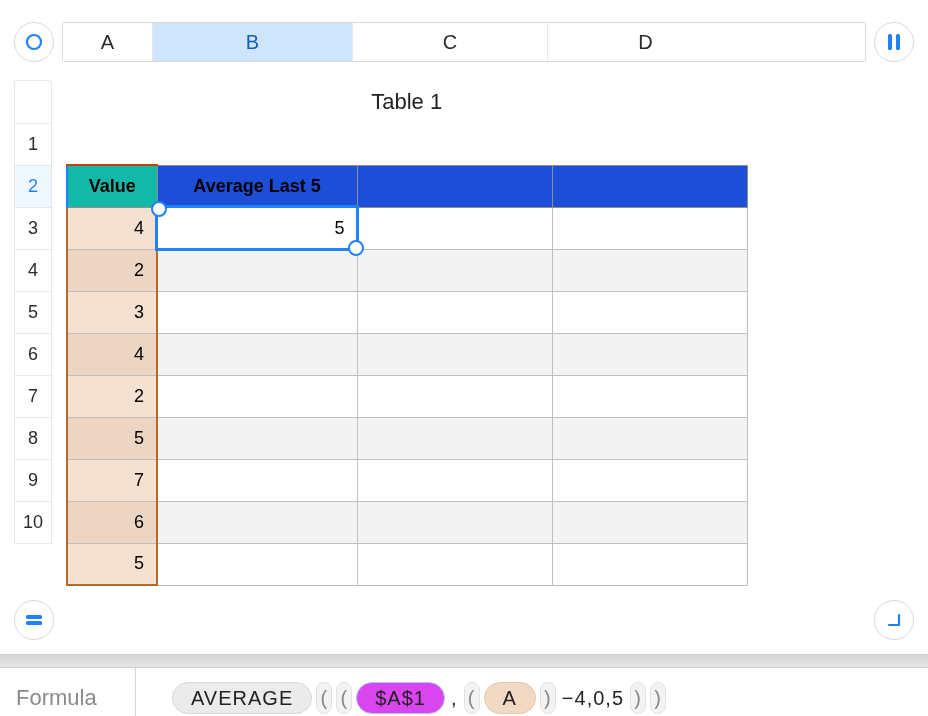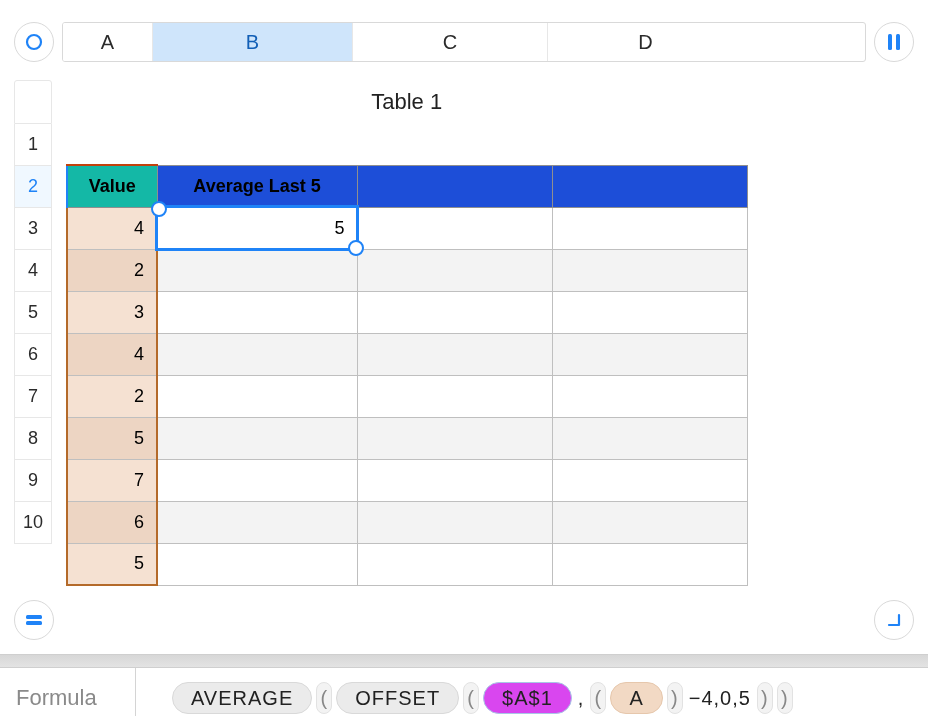--- a/index.html
+++ b/index.html
@@ -373,23 +373,20 @@
 
 <div class="formula-bar">
   <div class="formula-label">
     <span>Formula</span>
   </div>
   <div class="formula-tokens">
     <span class="tok">
         <span>AVERAGE</span>
       </span>
     <span class="tok paren">(</span>
-    <span class="tok">
-        <span>OFFSET</span>
-      </span>
     <span class="tok paren">(</span>
     <span class="tok blue">
         <span>$A$1</span>
       </span>
     <span class="text"><span>,</span></span>
     <span class="tok paren">(</span>
     <span class="tok orange">
         <span>A</span>
       </span>
     <span class="tok paren">)</span>

